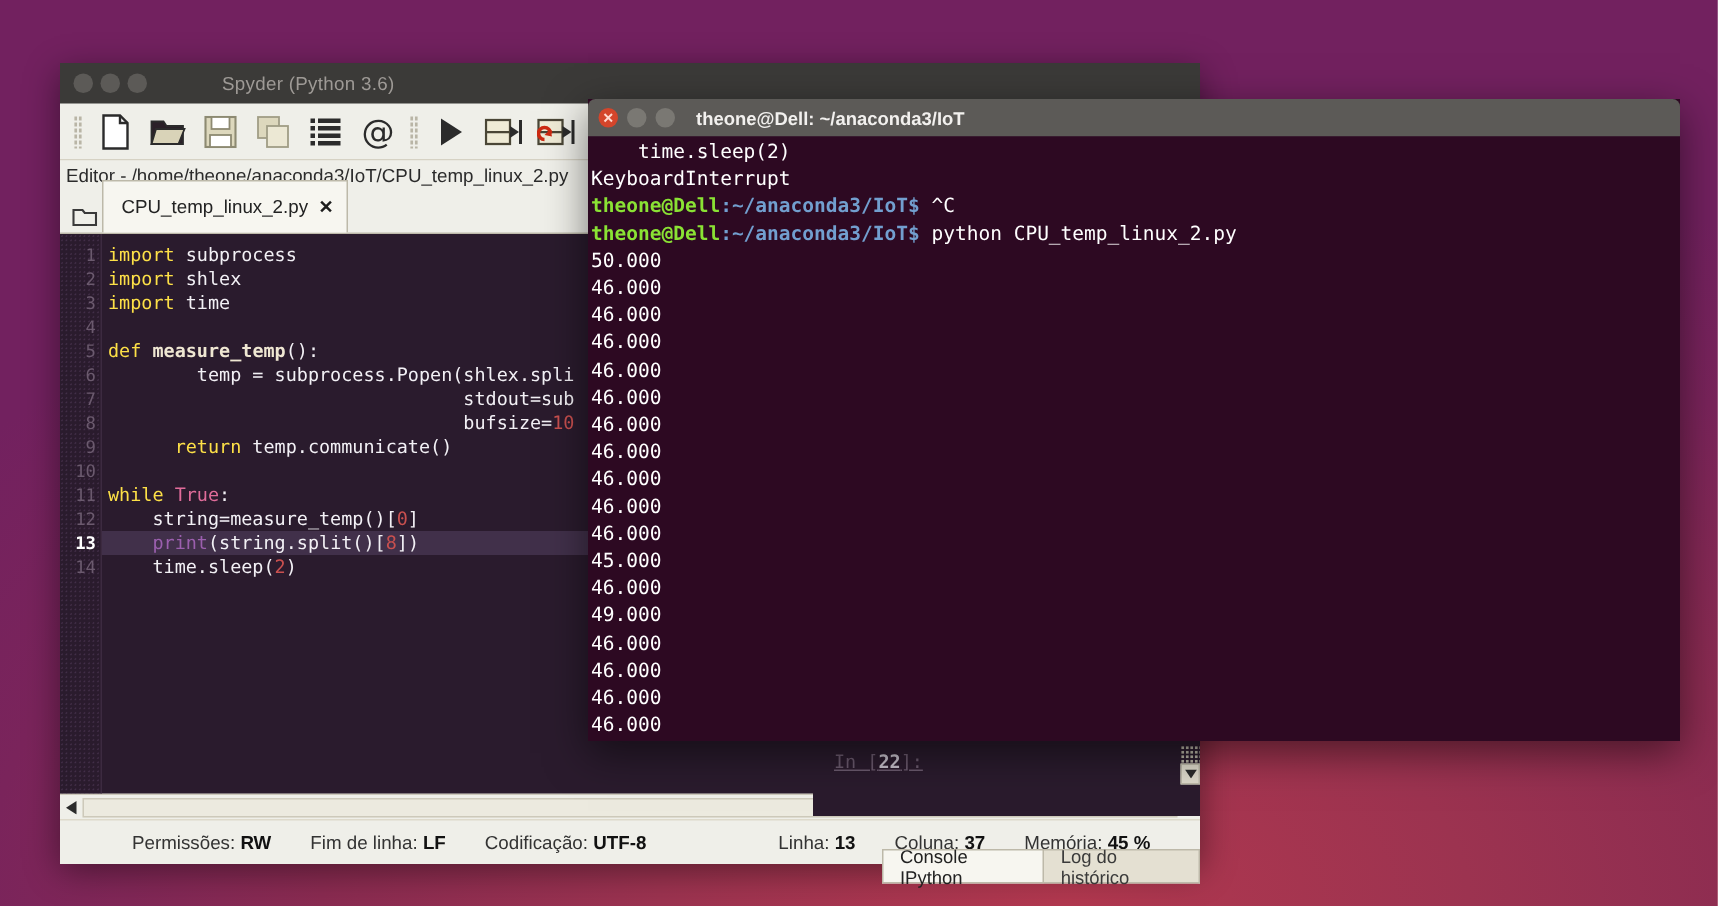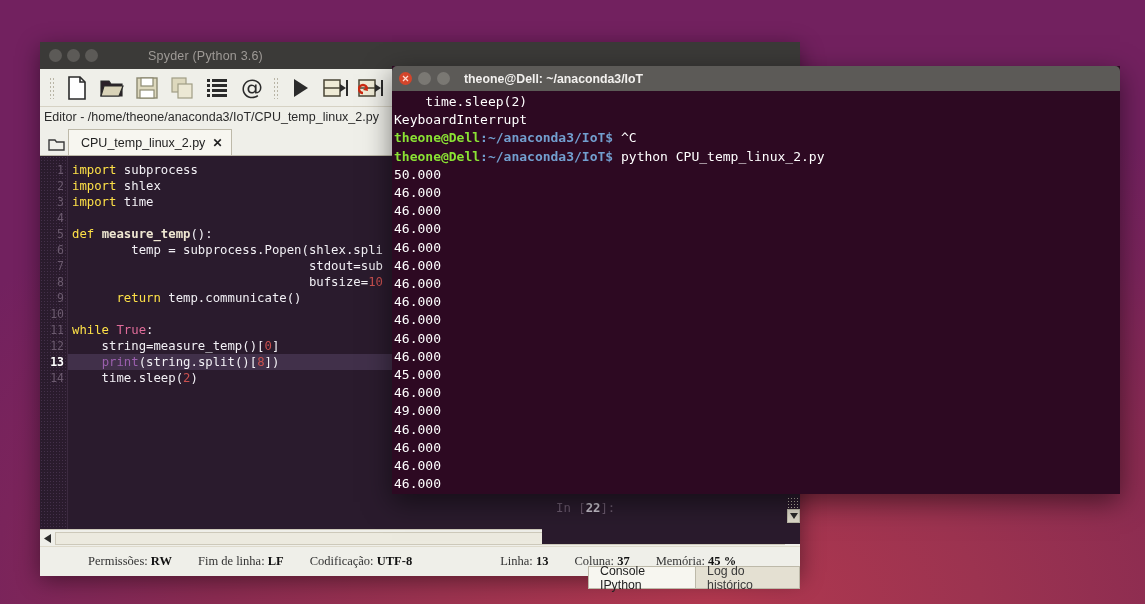--- a/index.html
+++ b/index.html
@@ -49,21 +49,21 @@
   .editor-header {
     padding: 3px 0 2px 4px; font-size: 12.5px; color: #2b2b2b;
     background: #efefe9; height: 21px; white-space: nowrap; overflow: hidden;
   }
   .tabrow {
     height: 28px; background: #efefe9; display: flex; align-items: flex-end;
     border-bottom: 1px solid #bdb9a9; padding-left: 4px;
   }
   .tab-folder-icon { width: 24px; height: 22px; display: flex; align-items: center; justify-content: center; }
   .tab {
-    height: 26px; display: flex; align-items: center; gap: 7px;
+    height: 35px; display: flex; align-items: center; gap: 7px;
     padding: 0 9px 0 12px;
     background: #f7f6f0; border: 1px solid #bdb9a9; border-bottom: none;
     font-size: 12.5px; color: #222;
   }
   .tab-close { font-size: 12px; font-weight: bold; color: #1d1d1d; }
 
   
   .code-wrap {
     position: relative; height: 373px; background: #2a1b2d; overflow: hidden;
     display: flex;
@@ -99,34 +99,34 @@
     background: #efefe9; }
   .hs-track { flex: 1; height: 13px; background: #eceadf; border: 1px solid #cdc9ba;
     position: relative; }
   .hs-thumb { position: absolute; right: 2px; top: 1px; width: 70px; height: 9px;
     background-image: radial-gradient(#c9c4b0 1px, #efefe9 1px);
     background-size: 3px 3px; border: 1px solid #c3bfae; }
 
   .statusbar {
     height: 30px; background: #efefe9; display: flex; align-items: center;
     font-size: 12.5px; color: #333; border-top: 1px solid #dedacb;
-    padding-left: 48px; gap: 0; font-family: Liberation Serif, serif;
+    padding-left: 48px; gap: 0;
   }
   .st-item { margin-right: 26px; }
   .st-item b { color: #111; }
 
   
   .console-panel {
     position: absolute; left: 502px; top: 455px; width: 258px; height: 47px;
     background: #2a1b2d; display: flex; flex-direction: column;
   }
   .console-inner { flex: 1; position: relative; }
   .console-prompt {
     font-family: "DejaVu Sans Mono", monospace; font-size: 12.3px;
-    color: #6b5a6e; padding: 4px 0 0 14px;
+    color: #6b5a6e; padding: 4px 0 0 14px; text-decoration: underline;
   }
   .console-prompt b { color: #c8c2cd; }
   .vscroll-grip {
     position: absolute; right: 0; top: 0; width: 13px; height: 12px;
     background-image: radial-gradient(#b9b5a6 1px, transparent 1px);
     background-size: 3px 3px;
   }
   .vscroll-btn {
     position: absolute; right: 0; top: 12px; width: 13px; height: 14px;
     background: #dedacb; border: 1px solid #bdb9a9;

